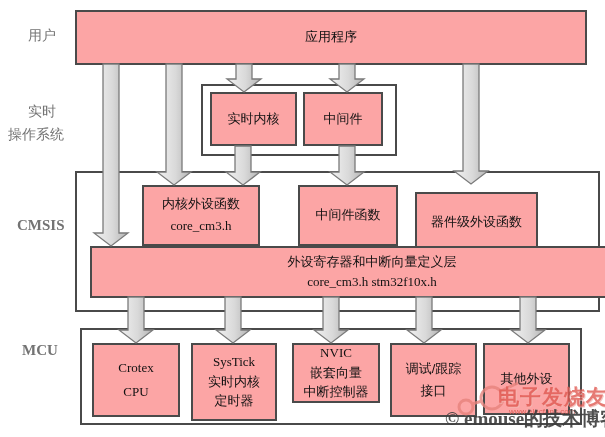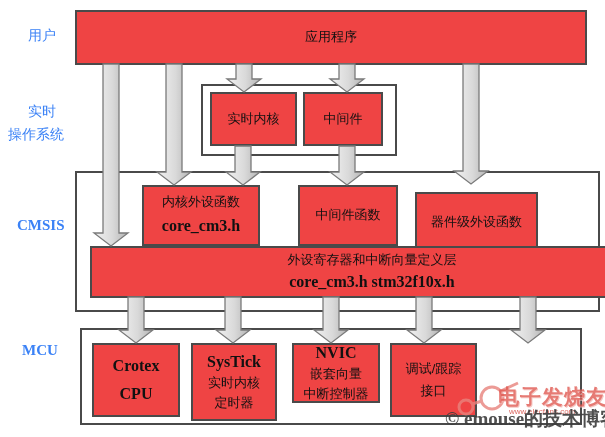--- a/index.html
+++ b/index.html
@@ -1,31 +1,31 @@
 <!DOCTYPE html>
 <html><head>
 <meta charset="utf-8">
 <style>
   html,body{margin:0;padding:0;background:#fff;}
   #stage{
     position:relative;width:605px;height:437px;background:#ffffff;
     font-family:"Liberation Sans",sans-serif;color:#111;overflow:hidden;
   }
   .box,.group{
-    position:absolute;box-sizing:border-box;background:#ef4444;
+    position:absolute;box-sizing:border-box;background:#fca5a5;
     border:2px solid #4a4a4a;
   }
   .box{
     display:flex;flex-direction:column;align-items:center;justify-content:center;
     text-align:center;font-size:13px;line-height:1.15;gap:7px;
   }
   .group{background:#ffffff;}
-  .side-label{position:absolute;font-size:14px;color:#3b82f6;white-space:nowrap;}
+  .side-label{position:absolute;font-size:14px;color:#737373;white-space:nowrap;}
   .side-label.bold{font-weight:bold;font-family:"Liberation Serif",serif;font-size:15px;}
-  .mono-bold{font-family:"Liberation Serif",serif;font-weight:bold;font-size:16px;letter-spacing:0px;}
+  .mono-bold{font-family:"Liberation Serif",serif;font-weight:normal;font-size:13px;letter-spacing:0px;}
   .cn{font-size:13px;}
   #arrow-layer{position:absolute;left:0;top:0;width:605px;height:437px;pointer-events:none;}
   
   #watermark{position:absolute;left:4px;top:0;width:605px;height:437px;pointer-events:none;}
   .wm-brand{
     position:absolute;left:494px;top:383px;font-size:21px;font-weight:bold;
     color:#e05a52;opacity:.8;letter-spacing:1px;white-space:nowrap;
     font-family:"Liberation Serif",serif;text-shadow:1px 1px 0 #f3b9b4;
   }
   .wm-url{
@@ -89,20 +89,23 @@
   </div>
   <div class="box" style="left:292px;top:343px;width:88px;height:60px;gap:5px;">
     <span class="mono-bold">NVIC</span>
     <span class="cn">嵌套向量</span>
     <span class="cn">中断控制器</span>
   </div>
   <div class="box" style="left:390px;top:343px;width:87px;height:74px;gap:7px;">
     <span class="cn">调试/跟踪</span>
     <span class="cn">接口</span>
   </div>
+  <div class="box" style="left:483px;top:343px;width:87px;height:72px;">
+    <span class="cn">其他外设</span>
+  </div>
 
   <svg id="arrow-layer" xmlns="http://www.w3.org/2000/svg">
     <defs>
       <linearGradient id="arrowGrad" x1="0" y1="0" x2="1" y2="0">
         <stop offset="0" stop-color="#f2f2f2"></stop>
         <stop offset="0.55" stop-color="#d9d9d9"></stop>
         <stop offset="1" stop-color="#b3b3b3"></stop>
       </linearGradient>
     </defs>
     <g id="arrows">

